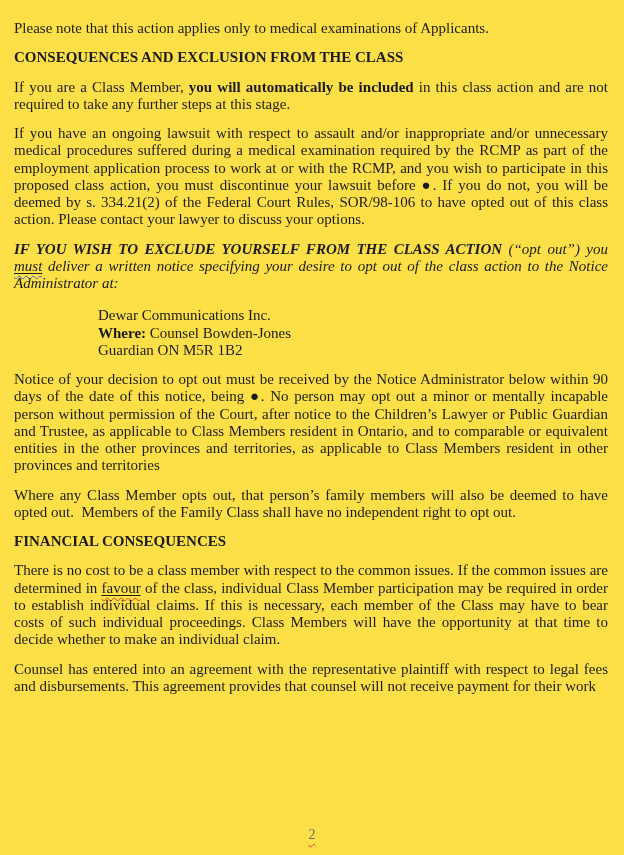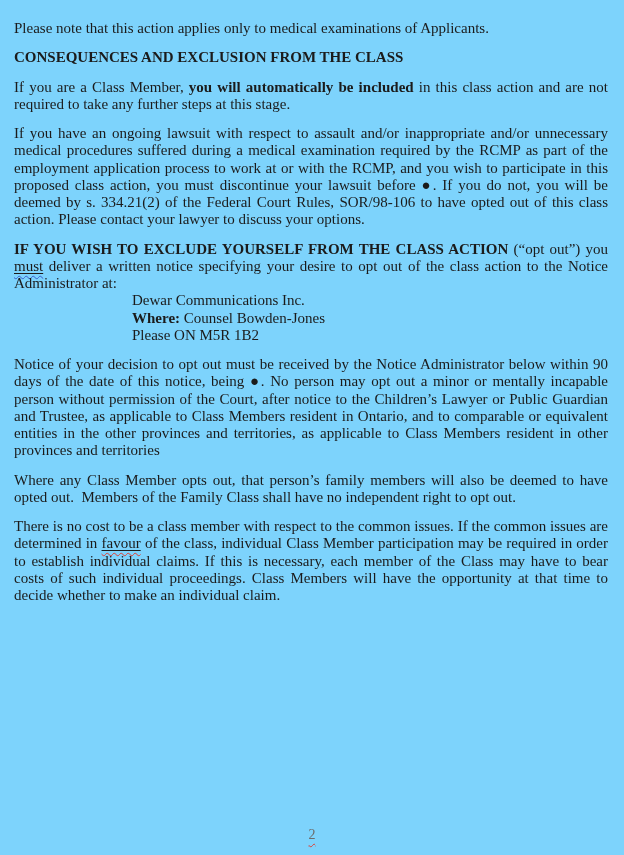--- a/index.html
+++ b/index.html
@@ -1,33 +1,33 @@
 <!DOCTYPE html>
 <html><head>
 <meta charset="utf-8">
 <style>
   html, body { margin: 0; padding: 0; background: #ffffff; }
   .page {
     width: 624px;
     height: 855px;
-    background: #7dd3fc;
+    background: #fde047;
     position: relative;
     box-sizing: border-box;
     padding: 20px 16px 0 14px;
     font-family: "Liberation Serif", serif;
     font-size: 15px;
     line-height: 1.15;
     color: #1b1b1b;
     overflow: hidden;
   }
   .block { margin: 0 0 12px 0; }
   .para { text-align: justify; }
-  .para-tight { text-align: justify; margin-bottom: 0; }
+  .para-tight { text-align: justify; margin-bottom: 15px; font-style: italic; }
   .heading { font-weight: bold; text-align: left; }
-  .address { margin: 0 0 0 118px; text-align: left; }
+  .address { margin: 0 0 0 84px; text-align: left; }
   .address-last { margin-bottom: 12px; }
   .bold { font-weight: bold; }
   .underline {
     text-decoration: underline;
     text-decoration-thickness: 1px;
     text-underline-offset: 2px;
   }
   .wavy-blue {
     text-decoration: underline wavy #3a5fcd;
     text-decoration-thickness: 1px;
@@ -53,21 +53,23 @@
 
 <div class="page">
   <div>
       <div class="block para"><span>Please note that this action applies only to medical examinations of Applicants.</span></div>
       <div class="block heading"><span class="bold">CONSEQUENCES AND EXCLUSION FROM THE CLASS</span></div>
       <div class="block para"><span>If you are a Class Member, </span><span class="bold">you will automatically be included</span><span> in this class action and are not required to take any further steps at this stage.</span></div>
       <div class="block para"><span>If you have an ongoing lawsuit with respect to assault and/or inappropriate and/or unnecessary medical procedures suffered during a medical examination required by the RCMP as part of the employment application process to work at or with the RCMP, and you wish to participate in this proposed class action, you must discontinue your lawsuit before ●. If you do not, you will be deemed by s. 334.21(2) of the Federal Court Rules, SOR/98-106 to have opted out of this class action. Please contact your lawyer to discuss your options.</span></div>
       <div class="block para-tight"><span class="bold">IF YOU WISH TO EXCLUDE YOURSELF FROM THE CLASS ACTION</span><span> (“opt out”) you </span><span class="underline"><span class="wavy-blue">must</span></span><span> deliver a written notice specifying your desire to opt out of the class action to the Notice Administrator at:</span></div>
       <div class="block address"><span>Dewar Communications Inc.</span></div>
       <div class="block address"><span class="bold">Where:</span><span> Counsel Bowden-Jones</span></div>
-      <div class="block address address-last"><span>Please ON M5R 1B2</span></div>
+      <div class="block address address-last"><span>Guardian ON M5R 1B2</span></div>
       <div class="block para"><span>Notice of your decision to opt out must be received by the Notice Administrator below within 90 days of the date of this notice, being ●. No person may opt out a minor or mentally incapable person without permission of the Court, after notice to the Children’s Lawyer or Public Guardian and Trustee, as applicable to Class Members resident in Ontario, and to comparable or equivalent entities in the other provinces and territories, as applicable to Class Members resident in other provinces and territories</span></div>
       <div class="block para"><span>Where any Class Member opts out, that person’s family members will also be deemed to have opted out.&nbsp; Members of the Family Class shall have no independent right to opt out.</span></div>
+      <div class="block heading"><span class="bold">FINANCIAL CONSEQUENCES</span></div>
       <div class="block para"><span>There is no cost to be a class member with respect to the common issues. If the common issues are determined in </span><span class="underline"><span class="wavy-red">favour</span></span><span> of the class, individual Class Member participation may be required in order to establish individual claims. If this is necessary, each member of the Class may have to bear costs of such individual proceedings. Class Members will have the opportunity at that time to decide whether to make an individual claim.</span></div>
+      <div class="block para"><span>Counsel has entered into an agreement with the representative plaintiff with respect to legal fees and disbursements. This agreement provides that counsel will not receive payment for their work</span></div>
     </div>
   <div class="page-number">
     <span class="wavy-red">2</span>
   </div>
 </div>
 
 </body></html>

